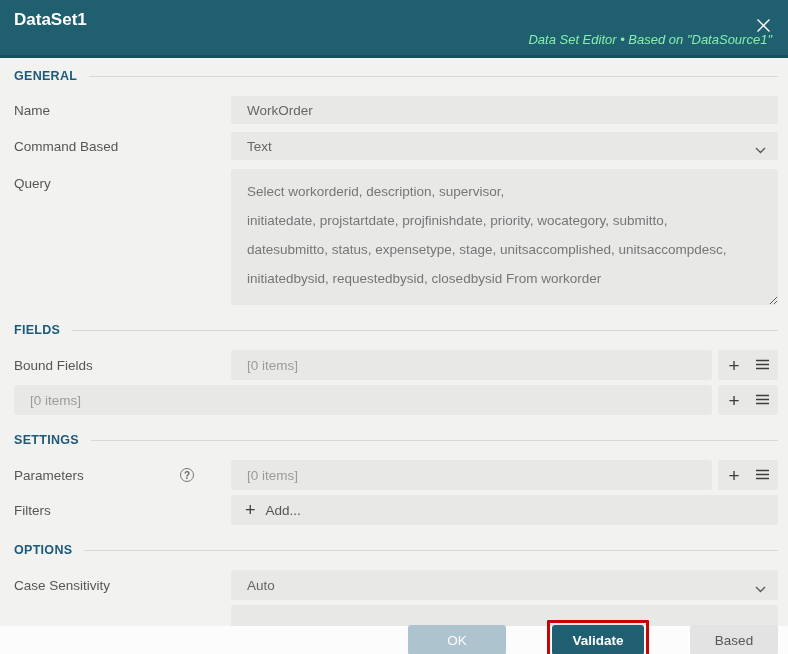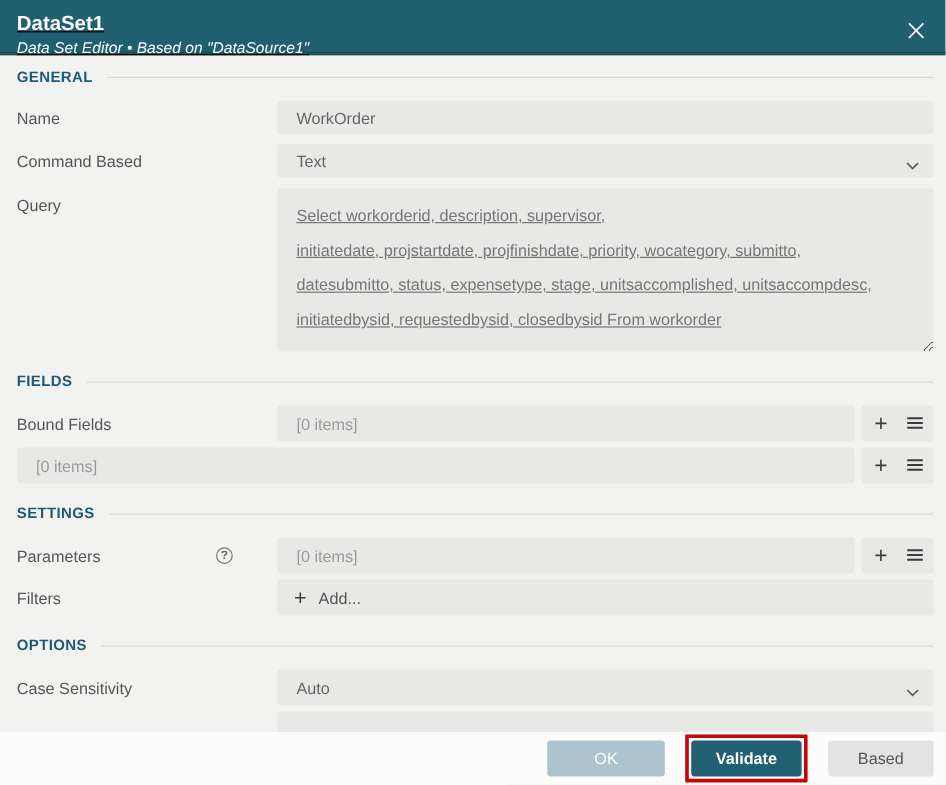--- a/index.html
+++ b/index.html
@@ -7,29 +7,28 @@
   body {
     font-family: "Liberation Sans", sans-serif;
     background: #f2f2f1;
     overflow: hidden;
     position: relative;
   }
   .dialog { width: 788px; height: 654px; position: relative; overflow: hidden; }
 
   
   .header {
-    height: 46px;
+    height: 58px;
     background: #1f5f70;
     border-bottom: 3px solid #1a505e;
     padding: 9px 16px 0 14px;
     position: relative;
-    text-decoration: underline;
   }
   .title { color: #ffffff; font-size: 17px; font-weight: 700; line-height: 21px; }
-  .subtitle { color: #ffffff; font-size: 13px; font-style: italic; line-height: 18px; margin-top: 1px; }
+  .subtitle { color: #86efac; font-size: 13px; font-style: italic; line-height: 18px; margin-top: 1px; text-align: right; }
   .close-btn {
     position: absolute; right: 14px; top: 16px;
     width: 22px; height: 22px;
     display: flex; align-items: center; justify-content: center;
     cursor: pointer; background: transparent; border: none;
   }
 
   
   .content { padding: 0 10px 0 14px; }
 
@@ -70,21 +69,20 @@
   .select-box .chev { position: absolute; right: 12px; top: 50%; margin-top: -4px; }
 
   .query-area {
     background: #e8e8e7; border: none; border-radius: 3px;
     width: 100%; height: 136px;
     resize: both; outline: none;
     padding: 8px 16px 0 16px;
     color: #767676; font-size: 13.5px; line-height: 29px;
     font-family: "Liberation Sans", sans-serif;
     overflow: hidden;
-    text-decoration: underline;
   }
   .query-label { padding-top: 7px; }
 
   .btn-group {
     flex: 0 0 60px; width: 60px; margin-left: 6px;
     background: #e8e8e7; border-radius: 3px;
     display: flex; align-items: center; justify-content: space-evenly;
     height: 30px;
   }
   .icon-btn {
@@ -109,24 +107,25 @@
     text-align: left;
   }
   .add-bar .plus-glyph { margin-right: 10px; font-size: 18px; }
 
   .partial-input {
     background: #e8e8e7; border-radius: 3px; height: 28px; margin-top: 5px;
   }
 
   
   .footer {
-    position: absolute; left: 0; right: 0; bottom: 0; height: 44px;
+    position: absolute; left: 0; right: 0; bottom: 0; height: 28px;
     background: #fcfcfc;
     display: flex; align-items: center; justify-content: flex-end;
     padding-right: 10px;
+    gap: 24px;
   }
   .btn {
     border: none; border-radius: 3px; height: 30px;
     font-family: "Liberation Sans", sans-serif;
     font-size: 13.5px; cursor: pointer;
     display: inline-flex; align-items: center; justify-content: center;
   }
   .btn-ok { width: 98px; background: #adc3ce; color: rgba(255,255,255,0.95); }
   .validate-wrap {
     border: 3px solid #c40606; padding: 2px; margin: 0 17px; border-radius: 1px;

